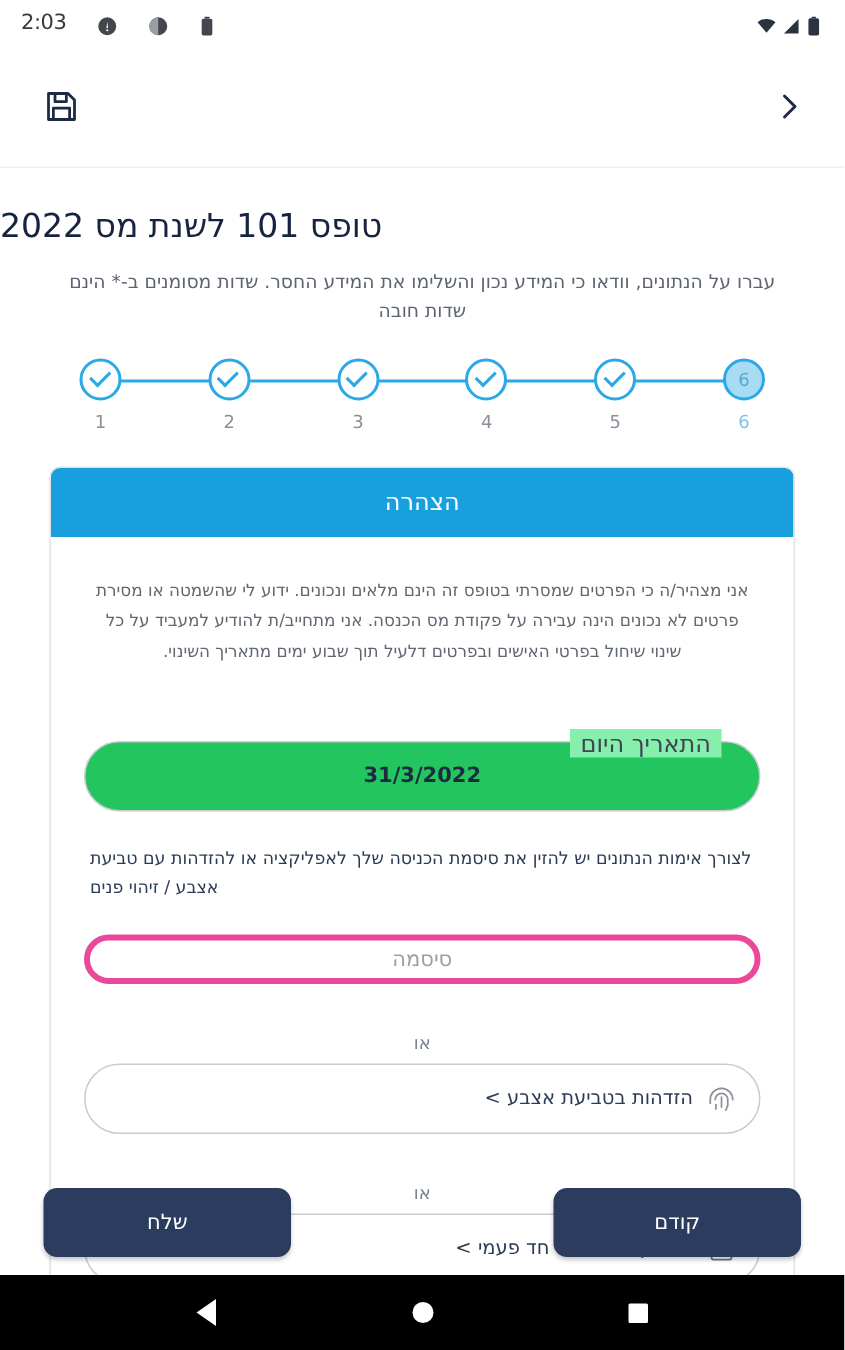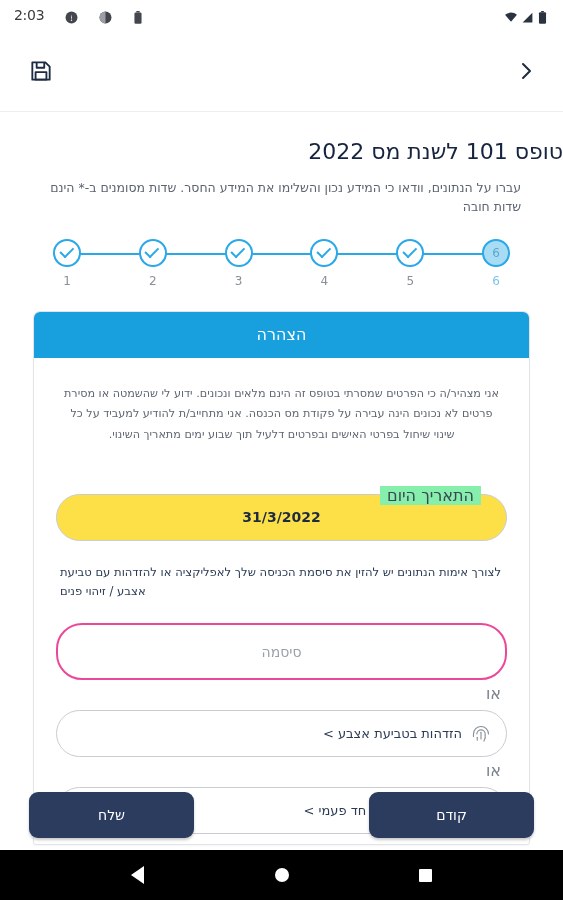--- a/index.html
+++ b/index.html
@@ -71,29 +71,30 @@
     cursor: pointer;
   }
 
   
   .content {
     padding: 0 0 0 0;
     direction: rtl;
   }
 
   .page-title {
-    text-align: right;
+    text-align: left;
     font-size: 22px;
     color: #16243f;
     font-weight: 400;
     margin-top: 27px;
     letter-spacing: 0px;
   }
 
   .page-subtitle {
+    text-align: center;
     font-size: 12.5px;
     line-height: 1.55;
     color: #5c6470;
     margin: 14px 42px 0 42px;
     font-weight: 400;
   }
 
   
   .stepper {
     margin: 22px 52px 0 52px;
@@ -190,21 +191,21 @@
     position: relative;
     margin-top: 26px;
   }
   .field-box {
     border: 1px solid #c9ccd1;
     border-radius: 26px;
     height: 47px;
     display: flex;
     align-items: center;
     justify-content: center;
-    background: #fde047;
+    background: #22c55e;
     margin-top: 48px;
   }
   .field-legend {
     position: absolute;
     top: -8px;
     right: 26px;
     background: #86efac;
     padding: 0 7px;
     font-size: 16px;
     color: #3c4654;
@@ -218,40 +219,40 @@
   .hint-text {
     font-size: 11.6px;
     line-height: 1.65;
     color: #2b3b55;
     text-align: left;
     margin-top: 22px;
     padding: 0 4px;
   }
 
   .input-box {
-    border: 2px solid #ec4899;
+    border: 4px solid #ec4899;
     border-radius: 26px;
-    height: 57px;
+    height: 33px;
     display: flex;
     align-items: center;
     justify-content: center;
     margin-top: 22px;
     background: #ffffff;
     cursor: text;
   }
   .input-placeholder {
     font-size: 14px;
     color: #9aa0a8;
   }
 
   .or-label {
-    text-align: right;
-    font-size: 16px;
+    text-align: center;
+    font-size: 12px;
     color: #7b828c;
-    margin-top: 4px;
+    margin-top: 32px;
     padding-left: 6px;
     padding-right: 6px;
   }
 
   .auth-option {
     border: 1px solid #c9ccd1;
     border-radius: 26px;
     height: 47px;
     display: flex;
     align-items: center;

